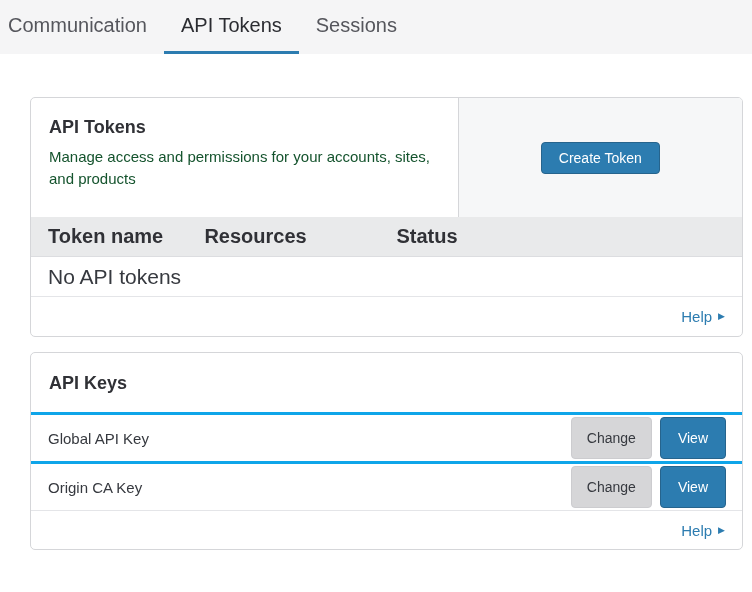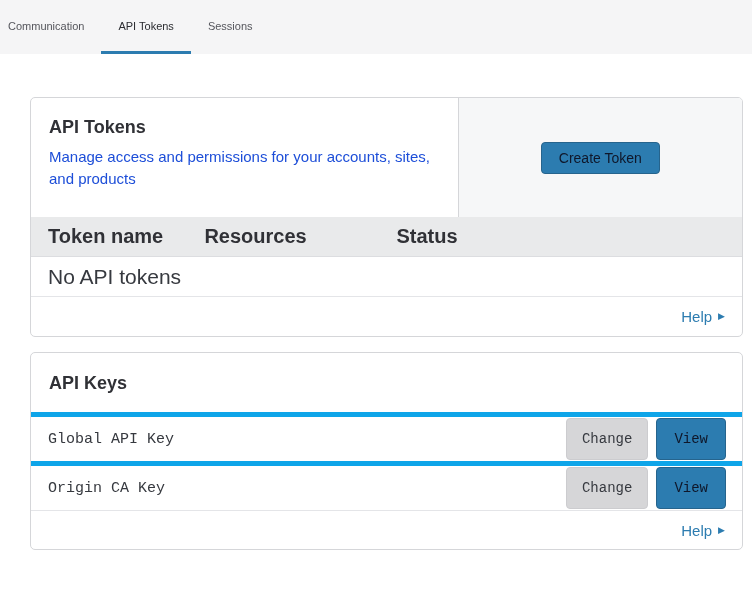--- a/index.html
+++ b/index.html
@@ -15,21 +15,21 @@
   .tab-bar {
     height: 54px;
     background: #f5f5f6;
     display: flex;
     align-items: stretch;
   }
   .tab {
     display: flex;
     align-items: center;
     padding: 0 17px;
-    font-size: 11px;
+    font-size: 20px;
     color: #55565c;
     cursor: pointer;
     border-bottom: 3px solid transparent;
   }
   .tab:first-child { padding-left: 8px; }
   .tab.active {
     color: #2b2c31;
     border-bottom-color: var(--accent_blue, #2c7cb0);
   }
 
@@ -46,21 +46,21 @@
 
   .card-title {
     font-size: 18px;
     font-weight: bold;
     color: #303136;
   }
   .card-desc {
     margin-top: 8px;
     font-size: 15px;
     line-height: 1.45;
-    color: #1d4ed8;
+    color: #14532d;
   }
 
   
   .split-header { display: flex; height: 119px; }
   .split-header .header-text {
     width: 60%;
     padding: 19px 18px 16px 18px;
   }
   .split-header .header-action {
     width: 40%;
@@ -75,21 +75,21 @@
     display: inline-block;
     border-radius: 4px;
     font-family: inherit;
     font-size: 14px;
     cursor: pointer;
     text-align: center;
   }
   .btn-primary {
     background: var(--accent_blue, #2c7cb0);
     border: 1px solid #26648d;
-    color: #0f172a;
+    color: #ffffff;
     padding: 7px 17px;
   }
   .btn-secondary {
     background: #d6d6d8;
     border: 1px solid #cccccf;
     color: #36393f;
     padding: 12px 15px;
   }
   .btn-view { padding: 6px 17px; }
 
@@ -139,24 +139,23 @@
     line-height: 1;
   }
 
   
   .keys-header { padding: 20px 18px 18px 18px; }
   .key-row {
     height: 49px;
     display: flex;
     align-items: center;
     padding: 0 16px 0 17px;
-    border-top: 5px solid #0ea5e9;
+    border-top: 3px solid #0ea5e9;
     font-size: 15px;
     color: #36393f;
-    font-family: Liberation Mono, monospace;
   }
   .key-row .key-label { flex: 1; }
   .key-row .key-actions { display: flex; gap: 8px; }
   .keys-footer { border-top: 1px solid #e4e5e8; }
 </style>
 </head>
 <body>
 
 <nav class="tab-bar">
   <div class="tab">Communication</div>

